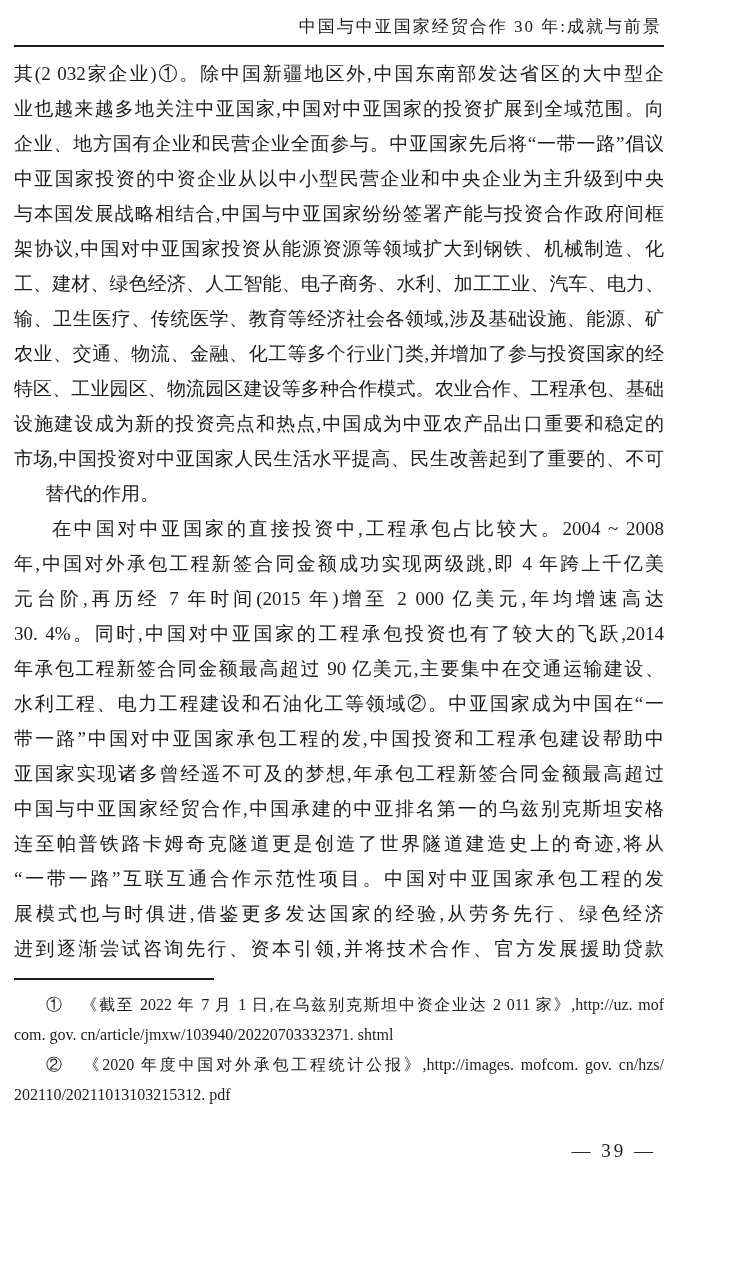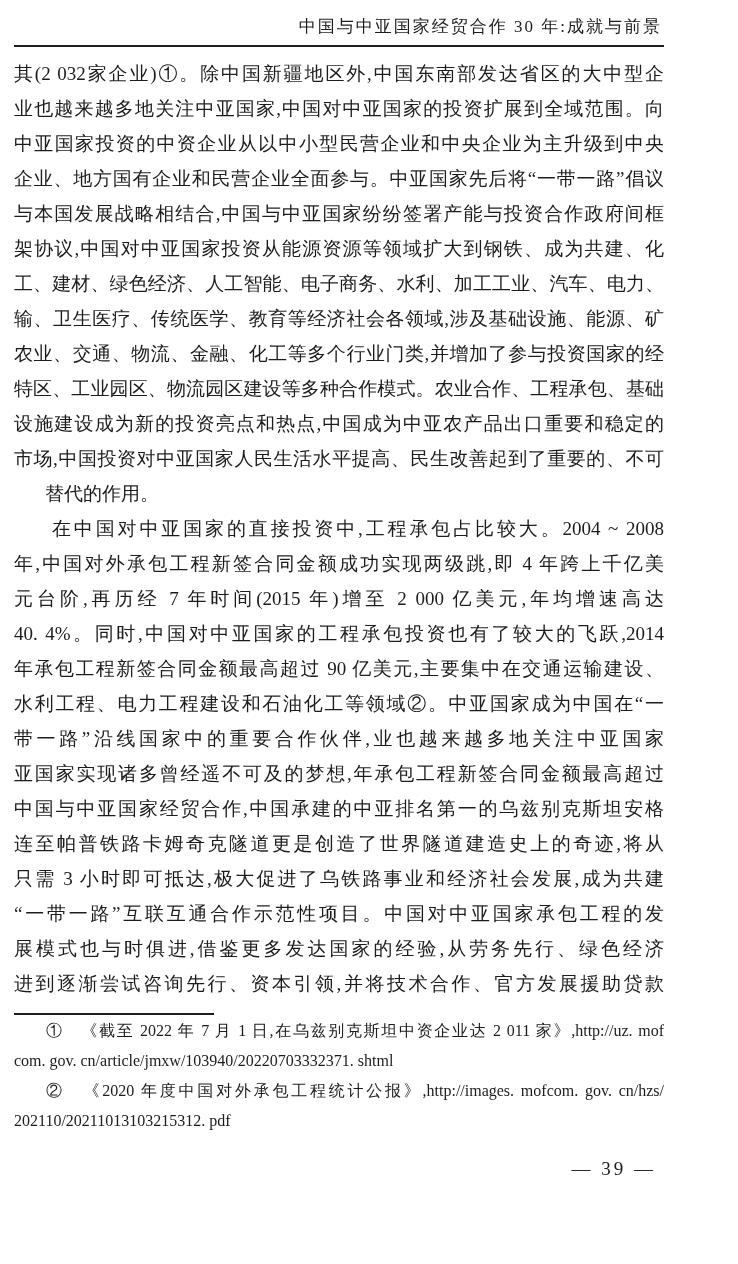--- a/index.html
+++ b/index.html
@@ -56,36 +56,36 @@
     text-indent: 2em;
   }
   
   .footnote-divider {
     border: none;
     border-top: 2px solid #1d1d1d;
     width: 200px;
     margin: 12px 0 0 0;
   }
   .footnotes {
-    margin-top: 1px;
+    margin-top: 10px;
     font-size: 16px;
   }
   .fn-line {
     line-height: 30px;
     height: 30px;
     text-align: justify;
     text-align-last: justify;
     text-justify: inter-character;
     overflow: hidden;
   }
   .fn-line:nth-child(odd) { text-indent: 2em; }
   .fn-line:nth-child(even) { text-align-last: left; }
   
   .page-number {
-    margin-top: 20px;
+    margin-top: 28px;
     text-align: right;
     font-size: 19px;
     letter-spacing: 3px;
     padding-right: 8px;
     line-height: 26px;
   }
 </style>
 </head>
 <body>
 
@@ -94,46 +94,45 @@
   <div class="running-head">中国与中亚国家经贸合作 30 年:成就与前景</div>
 
   <hr class="head-rule">
 
   <div class="body-text">
 
     <div class="para para-1">
 
     <div class="line">其(2 032家企业)①。除中国新疆地区外,中国东南部发达省区的大中型企</div>
         <div class="line">业也越来越多地关注中亚国家,中国对中亚国家的投资扩展到全域范围。向</div>
+        <div class="line">企业、地方国有企业和民营企业全面参与。中亚国家先后将“一带一路”倡议</div>
         <div class="line">中亚国家投资的中资企业从以中小型民营企业和中央企业为主升级到中央</div>
-        <div class="line">企业、地方国有企业和民营企业全面参与。中亚国家先后将“一带一路”倡议</div>
         <div class="line">与本国发展战略相结合,中国与中亚国家纷纷签署产能与投资合作政府间框</div>
-        <div class="line">架协议,中国对中亚国家投资从能源资源等领域扩大到钢铁、成为共建、化</div>
+        <div class="line">架协议,中国对中亚国家投资从能源资源等领域扩大到钢铁、机械制造、化</div>
         <div class="line">工、建材、绿色经济、人工智能、电子商务、水利、加工工业、汽车、电力、交通运</div>
         <div class="line">输、卫生医疗、传统医学、教育等经济社会各领域,涉及基础设施、能源、矿产、</div>
         <div class="line">农业、交通、物流、金融、化工等多个行业门类,并增加了参与投资国家的经济</div>
         <div class="line">特区、工业园区、物流园区建设等多种合作模式。农业合作、工程承包、基础</div>
         <div class="line">设施建设成为新的投资亮点和热点,中国成为中亚农产品出口重要和稳定的</div>
         <div class="line">市场,中国投资对中亚国家人民生活水平提高、民生改善起到了重要的、不可</div>
         <div class="line">替代的作用。</div>
       </div>
 
     <div class="para para-2">
 
     <div class="line">在中国对中亚国家的直接投资中,工程承包占比较大。2004 ~ 2008</div>
         <div class="line">年,中国对外承包工程新签合同金额成功实现两级跳,即 4 年跨上千亿美</div>
         <div class="line">元台阶,再历经 7 年时间(2015 年)增至 2 000 亿美元,年均增速高达</div>
-        <div class="line">40. 4%。同时,中国对中亚国家的工程承包投资也有了较大的飞跃,2014</div>
+        <div class="line">30. 4%。同时,中国对中亚国家的工程承包投资也有了较大的飞跃,2014</div>
         <div class="line">年承包工程新签合同金额最高超过 90 亿美元,主要集中在交通运输建设、</div>
         <div class="line">水利工程、电力工程建设和石油化工等领域②。中亚国家成为中国在“一</div>
-        <div class="line">带一路”沿线国家中的重要合作伙伴,业也越来越多地关注中亚国家</div>
+        <div class="line">带一路”中国对中亚国家承包工程的发,中国投资和工程承包建设帮助中</div>
         <div class="line">亚国家实现诸多曾经遥不可及的梦想,年承包工程新签合同金额最高超过</div>
         <div class="line">中国与中亚国家经贸合作,中国承建的中亚排名第一的乌兹别克斯坦安格</div>
         <div class="line">连至帕普铁路卡姆奇克隧道更是创造了世界隧道建造史上的奇迹,将从</div>
-        <div class="line">只需 3 小时即可抵达,极大促进了乌铁路事业和经济社会发展,成为共建</div>
         <div class="line">“一带一路”互联互通合作示范性项目。中国对中亚国家承包工程的发</div>
         <div class="line">展模式也与时俱进,借鉴更多发达国家的经验,从劳务先行、绿色经济</div>
         <div class="line">进到逐渐尝试咨询先行、资本引领,并将技术合作、官方发展援助贷款</div>
       </div>
 
   </div>
 
   <hr class="footnote-divider">
 
   <div class="footnotes">

